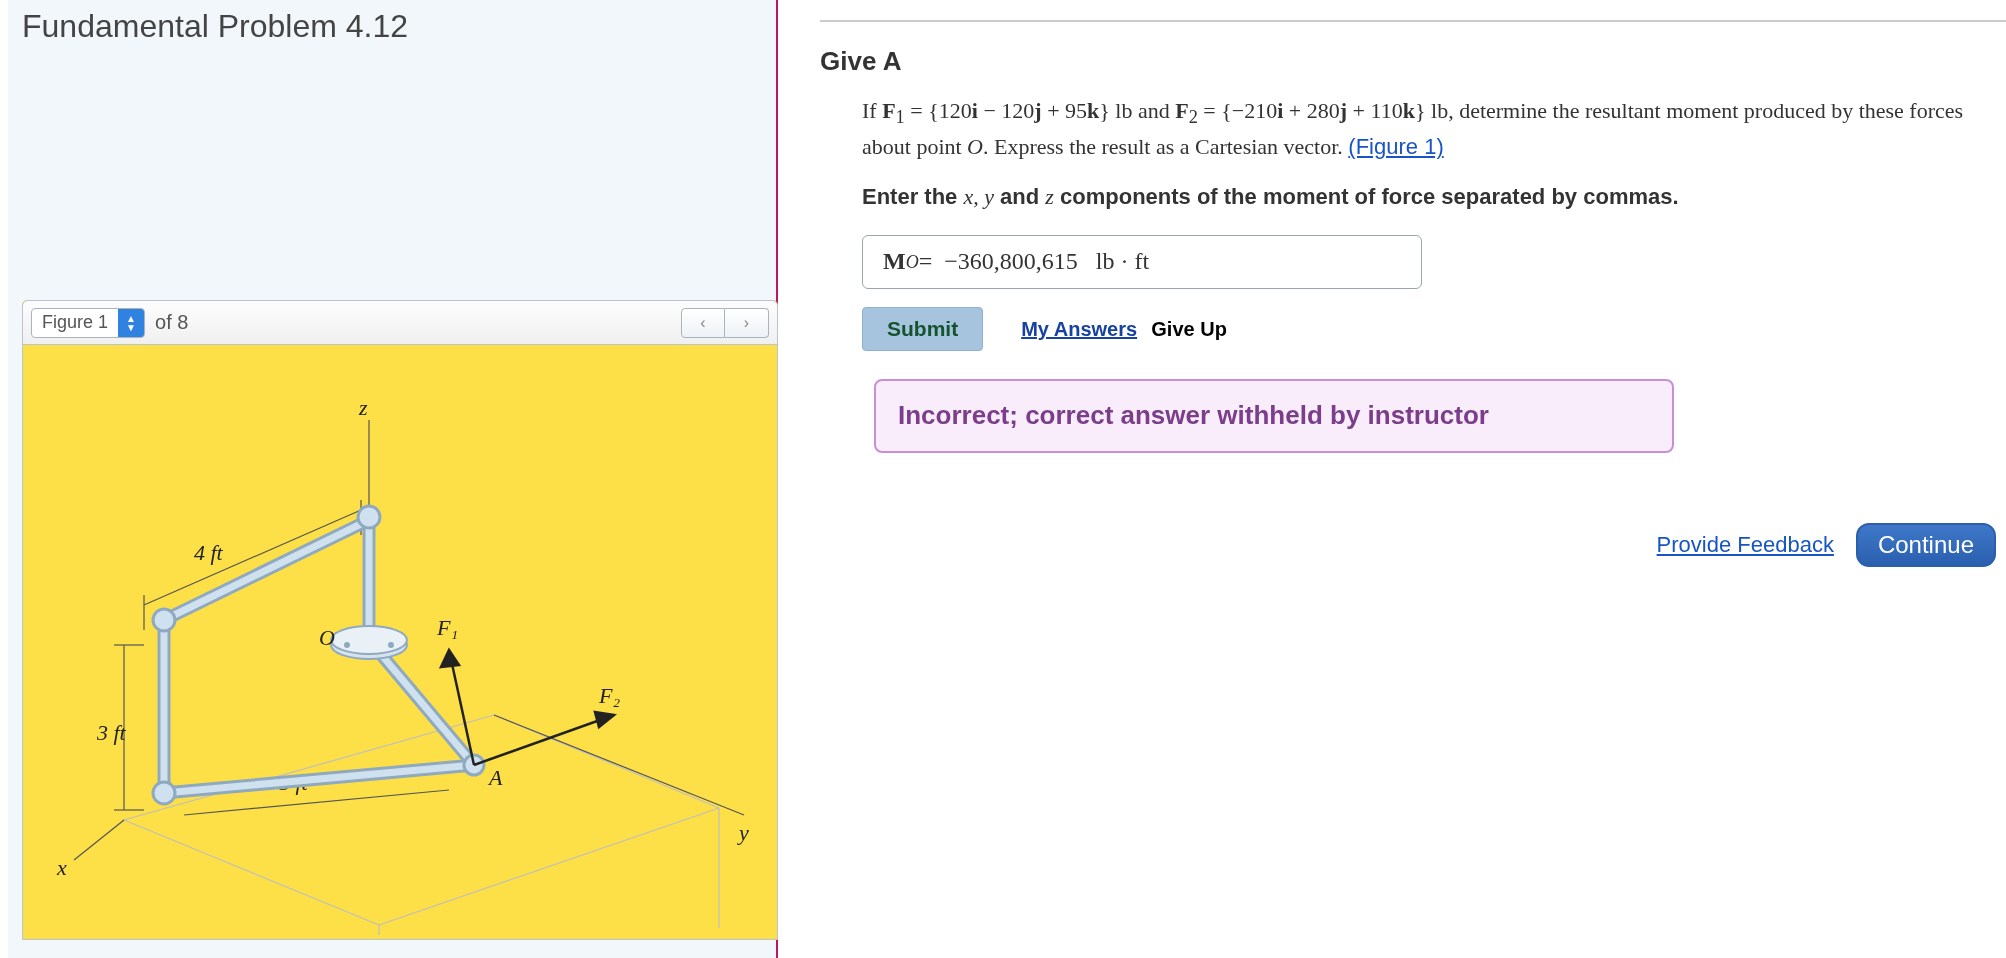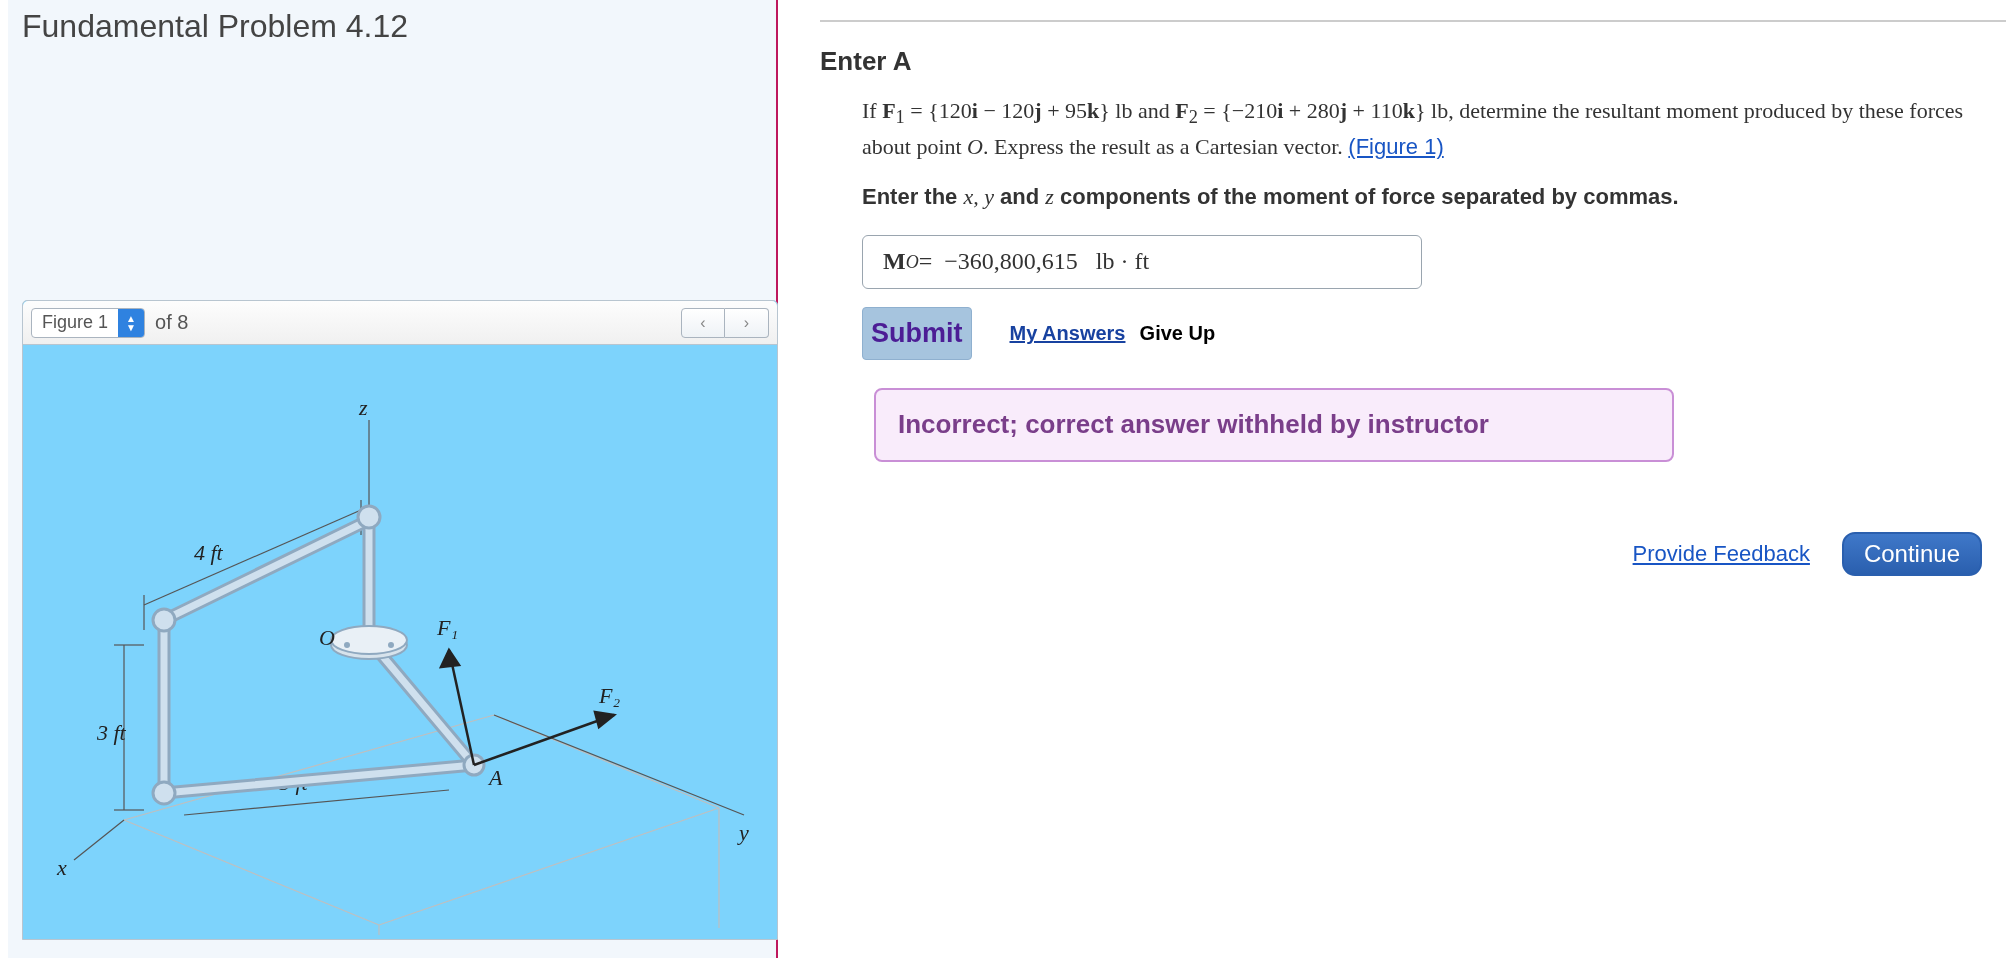--- a/index.html
+++ b/index.html
@@ -26,21 +26,21 @@
     left: 14px; top: 8px;
     font-size: 32px;
     color: #444;
     font-weight: 400;
   }
   .figure-panel {
     position: absolute;
     left: 14px; top: 300px;
     width: 756px;
     height: 640px;
-    background: #7dd3fc;
+    background: #fde047;
     border: 1px solid #b8c5d0;
     border-radius: 5px 5px 0 0;
   }
   .figure-header {
     height: 44px;
     border-bottom: 1px solid #b8c5d0;
     background: linear-gradient(#fdfdfd,#f0f0f0);
     display: flex;
     align-items: center;
     padding: 0 8px;
@@ -107,24 +107,24 @@
     font-size: 24px;
     font-family: "Times New Roman", serif;
     color: #333;
     min-width: 560px;
   }
   .answer-box .sym { font-weight: bold; }
   .answer-box .sub { font-style: italic; font-size: 0.75em; vertical-align: sub; }
   .btn-row { margin: 18px 0 28px 0; display: flex; align-items: center; gap: 38px; }
   .submit-btn {
     background: #a6c4de;
-    color: #4c1d95;
+    color: #14532d;
     font-weight: bold;
-    font-size: 27px;
-    padding: 6px 8px;
+    font-size: 21px;
+    padding: 6px 24px;
     border: 1px solid #8fb0cf;
     border-radius: 4px;
   }
   .my-answers { color: #1842a0; text-decoration: underline; font-weight: bold; font-size: 20px; }
   .giveup { color: #000000; font-weight: bold; font-size: 20px; margin-left: 8px;}
   .feedback-box {
     border: 2px solid #c98fd6;
     background: #f9ecfb;
     border-radius: 8px;
     padding: 16px 22px;
@@ -132,22 +132,22 @@
     font-weight: bold;
     color: #7a3e8a;
     width: 800px;
     margin-left: 12px;
   }
   .footer-row {
     margin-top: 70px;
     display: flex;
     align-items: center;
     justify-content: flex-end;
-    gap: 32px;
-    padding-right: 24px;
+    gap: 22px;
+    padding-right: 10px;
   }
   .provide-feedback { color: #1855c4; text-decoration: underline; font-size: 22px; }
   .continue-btn {
     background: linear-gradient(#3f78c9,#2a5fae);
     color: #fff;
     font-size: 24px;
     padding: 6px 20px;
     border-radius: 13px;
     border: 2px solid #2a5fae;
   }
@@ -262,21 +262,21 @@
           <polygon points="585,370 566,367 570,382"></polygon>
         </g>
         <text x="570" y="358" class="dimtext" font-weight="bold">F₂</text>
       </svg>
     </div>
   </div>
 </div>
 
 <div class="right-panel">
   <hr class="hr-top">
-  <div class="part-title">Enter A</div>
+  <div class="part-title">Give A</div>
 
   <div class="prompt-block">
     <span class="mvar" id="prompt-html">If <b>F</b><sub>1</sub> = {120<b>i</b>  −  120<b>j</b>  +  95<b>k</b>} lb and <b>F</b><sub>2</sub> = {−210<b>i</b>  +  280<b>j</b>  +  110<b>k</b>} lb, determine the resultant moment produced by these forces about point <i>O</i>. Express the result as a Cartesian vector. </span>
     <span class="figlink">(Figure 1)</span>
 
     <div class="enter-line">
       <span>Enter the </span><span class="ital">x, y</span><span> and </span><span class="ital">z</span><span> components of the moment of force separated by commas.</span>
     </div>
 
     <div class="answer-box">

